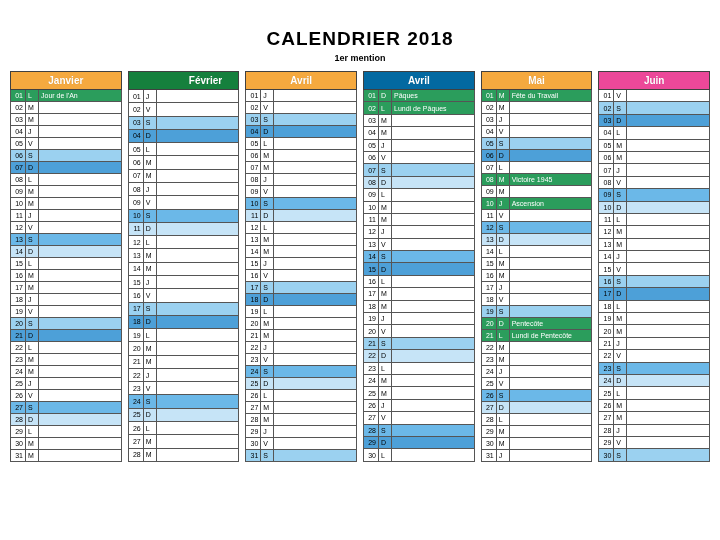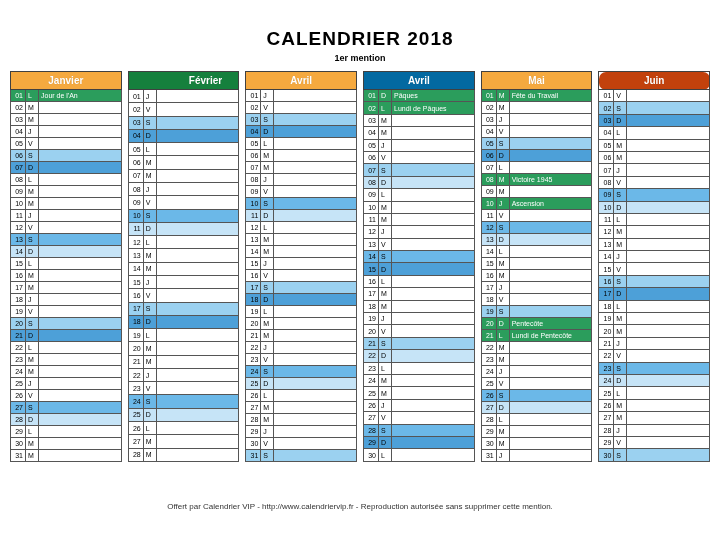--- a/index.html
+++ b/index.html
@@ -911,21 +911,21 @@
         </tbody>
       </table>
       <table class="month">
         <colgroup>
           <col class="cday">
           <col class="cdow">
           <col>
         </colgroup>
         <thead>
           <tr>
-            <th colspan="3" style="background: #c2410c; border-radius: 7px;">Juin</th>
+            <th colspan="3" style="background: #ec4899;">Juin</th>
           </tr>
         </thead>
         <tbody>
           <tr>
             <td class="daynum">01</td>
             <td class="dow">V</td>
             <td></td>
           </tr>
           <tr>
             <td class="daynum" style="background: rgb(155, 209, 240);">02</td>
@@ -1068,14 +1068,13 @@
             <td></td>
           </tr>
           <tr>
             <td class="daynum" style="background: rgb(155, 209, 240);">30</td>
             <td class="dow" style="background: rgb(155, 209, 240);">S</td>
             <td style="background: rgb(155, 209, 240);"></td>
           </tr>
         </tbody>
       </table>
     </div>
-  <div class="footer">Offert par Calendrier VIP - http://www.calendriervip.fr - Reproduction autorisée sans supprimer cette mention.</div>
 </div>
 
 </body></html>

